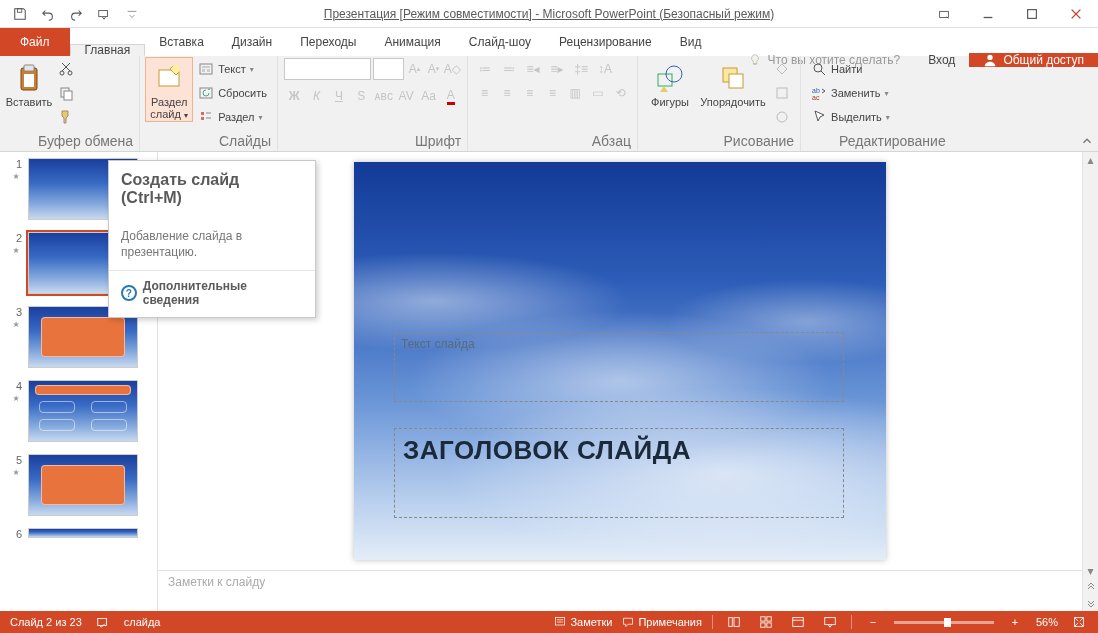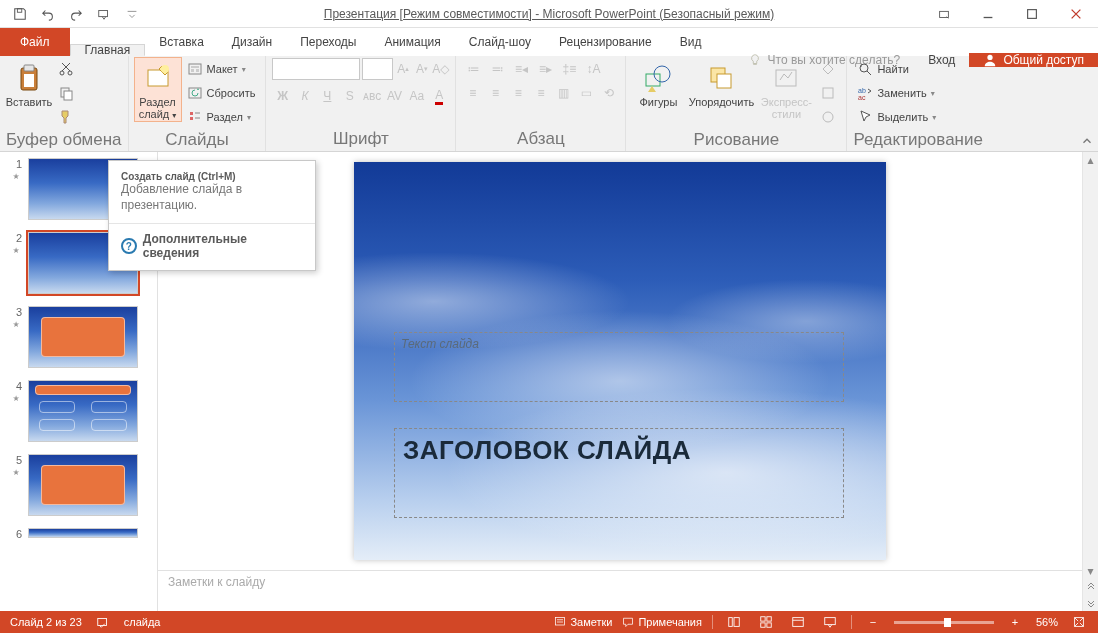--- a/index.html
+++ b/index.html
@@ -20,21 +20,21 @@
 .tab.file { background: #d24726; color: #fff; padding: 0 20px; }
 .tab.active { border: 1px solid #d5d5d5; border-bottom: 1px solid #f1f1f1; background: #f1f1f1; margin-top: 16px; }
 .tab-right { margin-left: auto; display: flex; align-items: center; margin-top: 32px; }
 .tell-me { display: flex; align-items: center; gap: 6px; padding: 0 14px; color: #999; }
 .sign-in { padding: 0 14px; }
 .share-btn { background: #d24726; color: #fff; padding: 0 14px; display: flex; align-items: center; gap: 6px; }
 
 .ribbon { height: 96px; background: #f1f1f1; border-bottom: 1px solid #d5d5d5; display: flex; }
 .group { border-right: 1px solid #e1e1e1; padding: 2px 6px 0 6px; display: flex; flex-direction: column; }
 .group-body { flex: 1; display: flex; align-items: flex-start; gap: 2px; }
-.group-label { text-align: center; font-size: 17px; color: #777; padding: 2px 0; position: relative; }
+.group-label { text-align: right; font-size: 14px; color: #777; padding: 2px 0; position: relative; margin-left: 32px; }
 .big-btn { width: 46px; display: flex; flex-direction: column; align-items: center; gap: 2px; padding-top: 4px; cursor: pointer; }
 .big-btn .icon { width: 32px; height: 32px; display: flex; align-items: center; justify-content: center; }
 .big-btn .lbl { font-size: 11px; text-align: center; line-height: 1.1; }
 .big-btn.highlighted { background: #fde2d6; outline: 1px solid #f3b28c; }
 .mini-stack { display: flex; flex-direction: column; gap: 2px; }
 .mini { height: 22px; display: flex; align-items: center; gap: 4px; padding: 0 4px; cursor: pointer; font-size: 11px; }
 .mini svg, .mini .glyph { width: 16px; height: 16px; }
 .font-row { display: flex; align-items: center; gap: 2px; margin-bottom: 3px; }
 .font-box { border: 1px solid #c8c8c8; background: #fff; height: 22px; padding: 0 6px; display: flex; align-items: center; color: #bbb; font-size: 11px; }
 .icon-row { display: flex; align-items: center; gap: 2px; }
@@ -59,32 +59,32 @@
 
 .slide-area { flex: 1; display: flex; flex-direction: column; background: #fff; }
 .canvas-wrap { flex: 1; display: flex; align-items: center; justify-content: center; background: #fff; position: relative; }
 .canvas { width: 532px; height: 398px; box-shadow: 0 0 6px rgba(0,0,0,0.25); position: relative; overflow: hidden; background: linear-gradient(to bottom, #123a97 0%, #2d5db8 30%, #6a95d7 60%, #b8cfee 85%, #e4edf8 100%); }
 .clouds { position: absolute; inset: 0; background:
   radial-gradient(ellipse 280px 70px at 15% 35%, rgba(255,255,255,0.45), transparent 70%),
   radial-gradient(ellipse 300px 100px at 50% 55%, rgba(255,255,255,0.5), transparent 70%),
   radial-gradient(ellipse 400px 120px at 70% 78%, rgba(255,255,255,0.6), transparent 70%),
   radial-gradient(ellipse 200px 60px at 85% 40%, rgba(255,255,255,0.35), transparent 70%); }
 .placeholder { position: absolute; border: 1px dashed #888; }
-.ph-content { left: 40px; top: 170px; width: 450px; height: 70px; font-style: italic; }
+.ph-content { left: 40px; top: 170px; width: 450px; height: 70px; }
 .ph-title { left: 40px; top: 266px; width: 450px; height: 90px; }
 .ph-text { color: #5a6a7a; font-size: 12px; padding: 4px 6px; }
 .slide-title { font-size: 26px; font-weight: 700; color: #1a2a3a; padding: 6px 8px; letter-spacing: 0.5px; }
 .notes-pane { height: 41px; border-top: 1px solid #e1e1e1; padding: 4px 10px; color: #aaa; font-size: 12px; }
 .vscroll { width: 16px; background: #f1f1f1; border-left: 1px solid #e5e5e5; display: flex; flex-direction: column; }
 .vscroll .arrow { height: 16px; display: flex; align-items: center; justify-content: center; color: #888; cursor: pointer; }
 .vscroll .track { flex: 1; }
 
 
 .tooltip { position: absolute; left: 108px; top: 160px; width: 208px; background: #fff; border: 1px solid #c8c8c8; box-shadow: 2px 2px 6px rgba(0,0,0,0.2); padding: 10px 12px; z-index: 50; }
-.tooltip-title { font-weight: 700; font-size: 10px; color: #5a5a5a; margin-bottom: 0; }
+.tooltip-title { font-weight: 700; font-size: 16px; color: #5a5a5a; margin-bottom: 22px; }
 .tooltip-body { font-size: 12px; color: #777; margin-bottom: 10px; line-height: 1.3; }
 .tooltip-link { display: flex; align-items: center; gap: 6px; font-size: 12px; color: #5a5a5a; font-weight: 600; }
 .tooltip-link .q { width: 16px; height: 16px; border-radius: 50%; border: 2px solid #2a7ab0; color: #2a7ab0; display: flex; align-items: center; justify-content: center; font-weight: 700; font-size: 10px; }
 .tooltip-sep { border-top: 1px solid #e5e5e5; margin: 8px -12px; }
 
 
 .statusbar { position: absolute; left: 0; right: 0; bottom: 0; height: 22px; background: #d24726; color: #fff; display: flex; align-items: center; font-size: 11px; }
 .status-left { display: flex; align-items: center; gap: 14px; padding-left: 10px; }
 .status-seg { display: flex; align-items: center; gap: 4px; cursor: pointer; }
 .status-right { margin-left: auto; display: flex; align-items: center; gap: 10px; padding-right: 8px; }
@@ -232,21 +232,21 @@
         <div class="lbl"><span>Раздел</span><br><span>слайд</span> <span style="font-size:8px">▾</span></div>
       </div>
       <div class="mini-stack">
         <div class="mini">
             <svg viewBox="0 0 16 16">
               <rect x="2" y="3" width="12" height="10" fill="none" stroke="#888"></rect>
               <rect x="4" y="5" width="8" height="2" fill="#ccc"></rect>
               <rect x="4" y="8" width="3" height="3" fill="#ccc"></rect>
               <rect x="9" y="8" width="3" height="3" fill="#ccc"></rect>
             </svg>
-            <span>Макет</span> 
+            <span>Текст</span> 
             <span style="font-size:8px;color:#888">▾</span>
           </div>
         <div class="mini">
             <svg viewBox="0 0 16 16">
               <rect x="2" y="3" width="12" height="10" fill="none" stroke="#888"></rect>
               <path d="M8 5a3 3 0 1 0 3 3" fill="none" stroke="#4a8"></path>
               <path d="M10 5l1-2 1 2" fill="#4a8"></path>
             </svg>
             <span>Сбросить</span>
           </div>
@@ -332,29 +332,20 @@
       </div>
       <div class="big-btn" style="width:70px">
         <div class="icon">
             <svg viewBox="0 0 32 32">
               <rect x="6" y="6" width="14" height="14" fill="#fbe6a6" stroke="#c79a2e"></rect>
               <rect x="12" y="12" width="14" height="14" fill="#fff" stroke="#c79a2e"></rect>
             </svg>
           </div>
         <div class="lbl">Упорядочить</div>
       </div>
-      <div class="big-btn disabled" style="width:56px">
-        <div class="icon">
-            <svg viewBox="0 0 32 32">
-              <rect x="6" y="8" width="20" height="16" fill="none" stroke="#bbb"></rect>
-              <path d="M10 18l4-6 4 4 4-6" fill="none" stroke="#bbb"></path>
-            </svg>
-          </div>
-        <div class="lbl"><span>Экспресс-</span><br><span>стили</span></div>
-      </div>
       <div class="mini-stack">
         <div class="mini disabled">
             <svg viewBox="0 0 16 16">
               <path d="M3 8l5-5 5 5-5 5z" fill="none" stroke="#bbb"></path>
             </svg>
           </div>
         <div class="mini disabled">
             <svg viewBox="0 0 16 16">
               <rect x="3" y="3" width="10" height="10" fill="none" stroke="#bbb"></rect>
             </svg>

